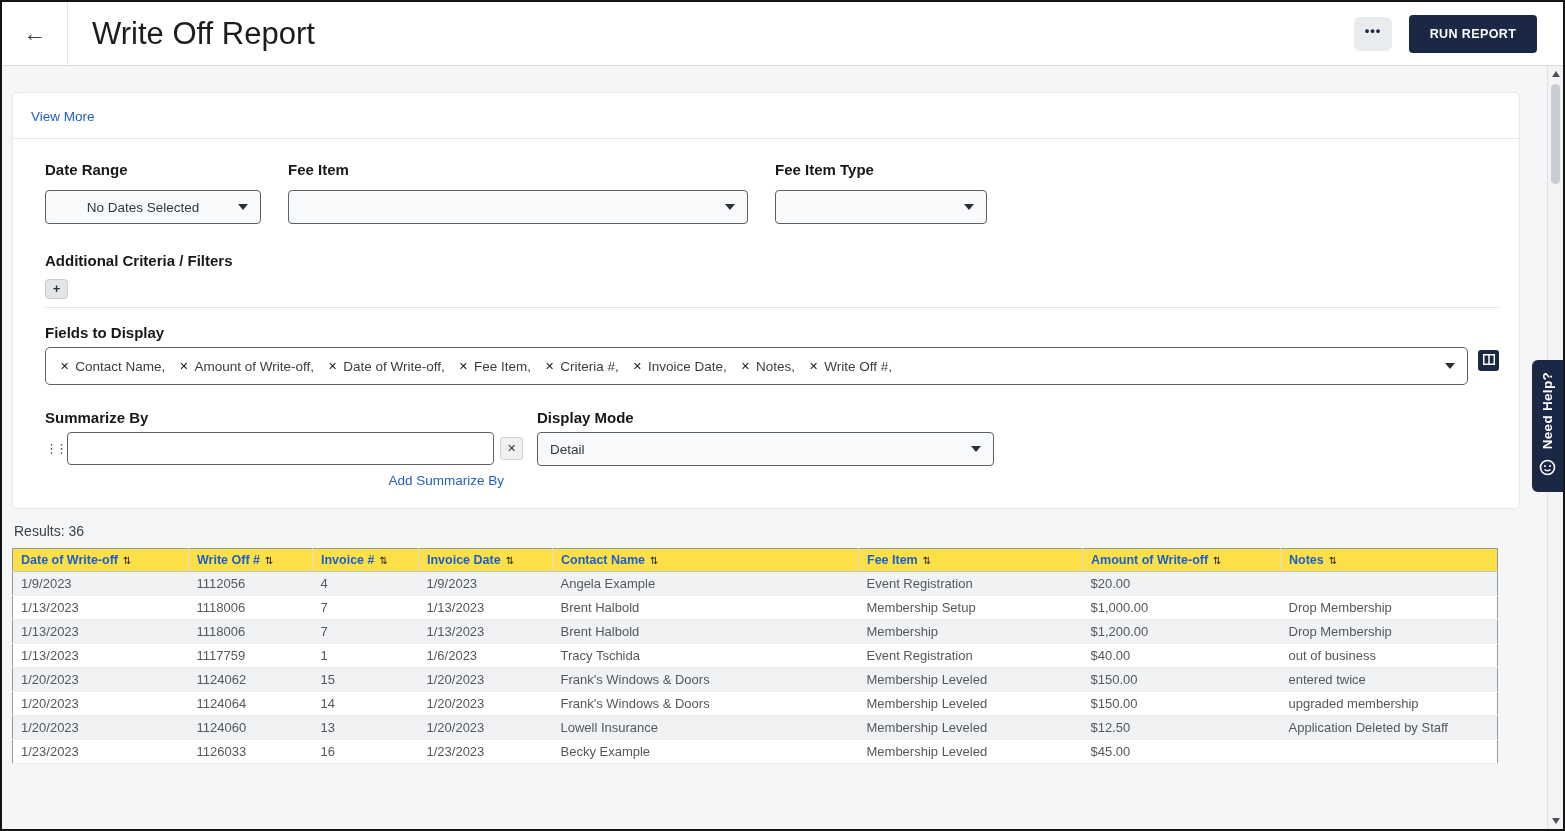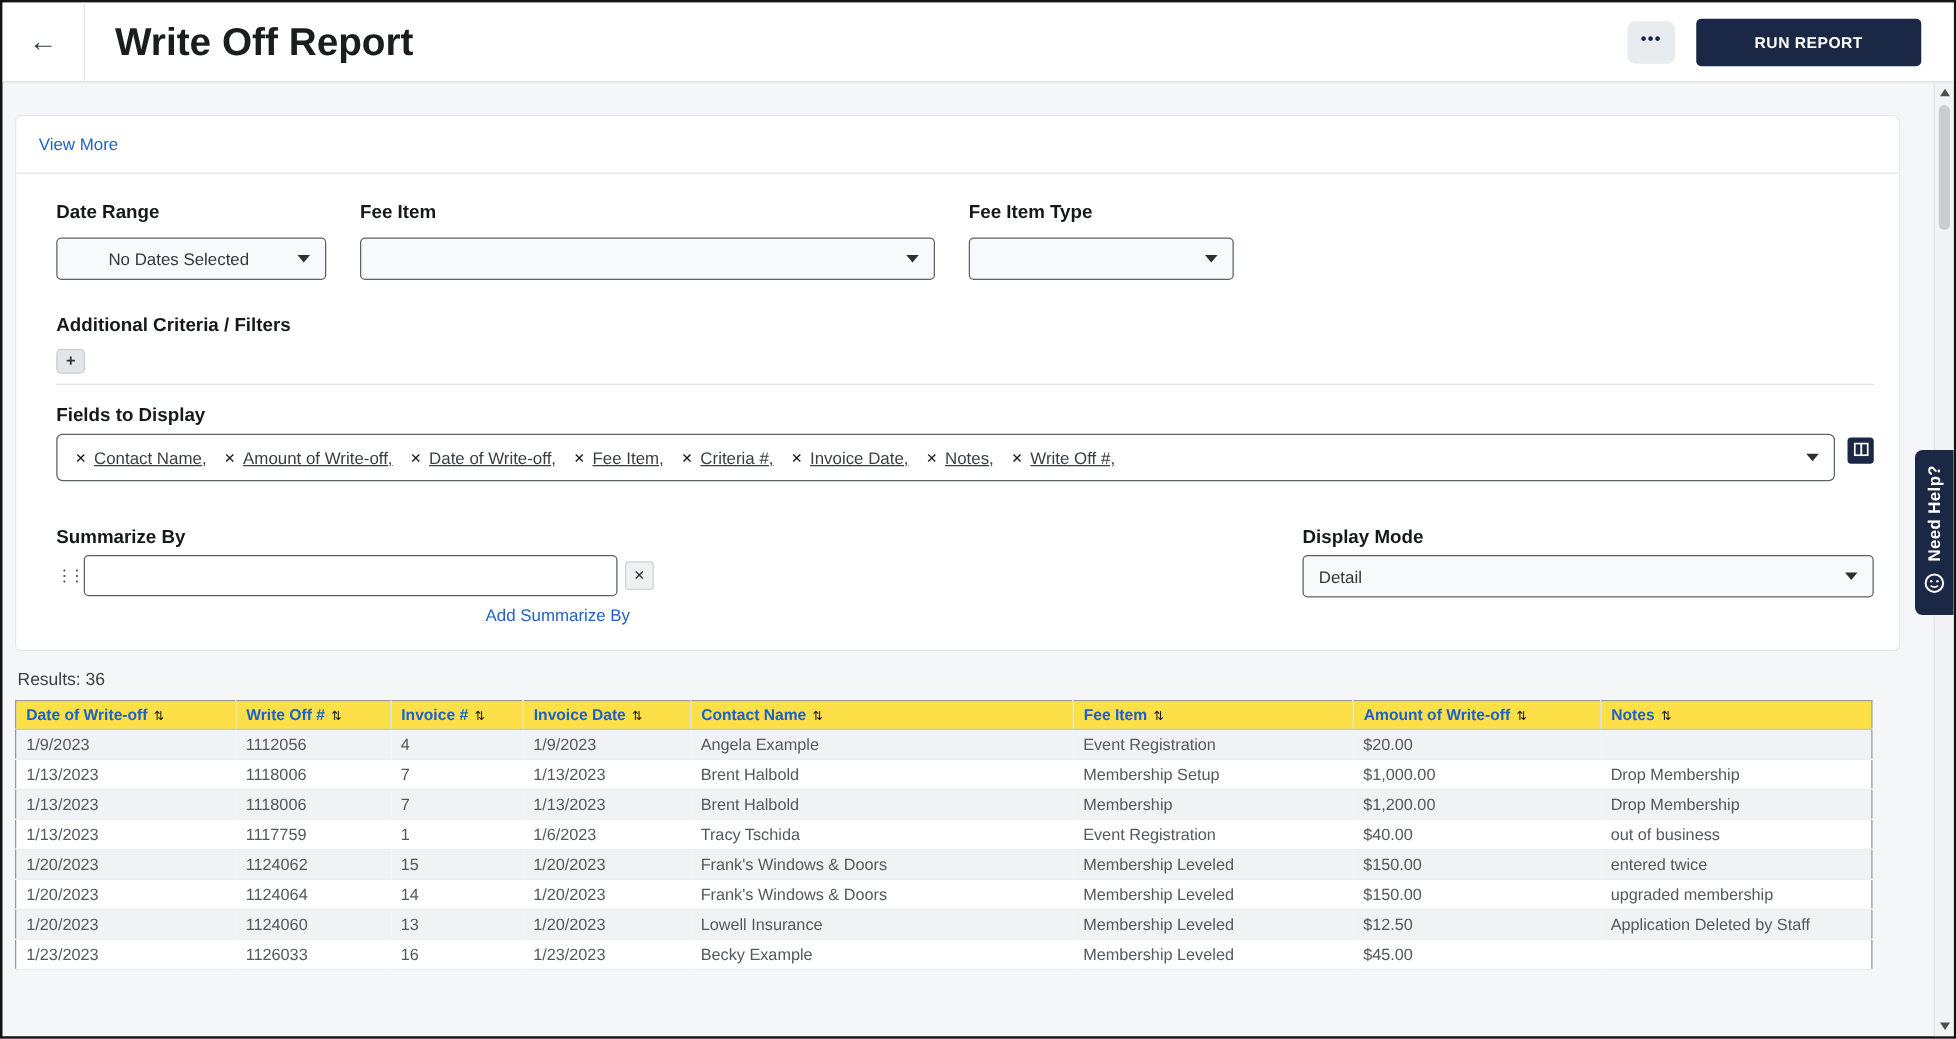--- a/index.html
+++ b/index.html
@@ -15,29 +15,29 @@
   .app-header{
     position:absolute; top:0; left:0; right:0; height:64px;
     background:#fff; border-bottom:1px solid #d8dadd;
     display:flex; align-items:center; z-index:5;
   }
   .back-box{
     width:66px; height:100%; border-right:1px solid #e3e5e8;
     display:flex; align-items:center; justify-content:center; cursor:pointer;
   }
   .back-glyph{ font-size:23px; color:#3c4043; line-height:1; }
-  .page-title{ margin-left:24px; font-size:31px; font-weight:700; color:#1b1d1f; }
+  .page-title{ margin-left:24px; font-size:31px; font-weight:400; color:#1b1d1f; }
   .header-actions{ position:absolute; right:26px; top:0; height:100%; display:flex; align-items:center; gap:17px; }
   .more-btn{
     width:38px; height:34px; background:#e8ecef; border:none; border-radius:6px;
     color:#1b2845; font-size:13px; font-weight:700; letter-spacing:1px; cursor:pointer;
     display:flex; align-items:center; justify-content:center; padding-bottom:6px;
   }
   .run-btn{
-    width:180px; height:38px; background:#1b2845; border:none; border-radius:4px;
+    width:128px; height:38px; background:#1b2845; border:none; border-radius:4px;
     color:#fff; font-size:12.5px; font-weight:700; letter-spacing:.4px; cursor:pointer;
   }
 
   
   .content{ position:absolute; top:65px; left:0; right:16px; bottom:0; overflow:hidden; }
 
   .filter-panel{
     width:1508px; margin:25px 0 0 10px; background:#fff;
     border:1px solid #e6e8ea; border-radius:5px;
   }
@@ -75,27 +75,27 @@
   .hr{ border:0; border-top:1px solid #e3e5e7; margin-top:8px; }
 
   .fields-label{ margin-top:16px; margin-bottom:6px; }
   .fields-row{ display:flex; align-items:flex-start; gap:10px; }
   .multiselect{
     width:1428px; min-height:38px; background:#fff; border:1px solid #5c6166; border-radius:5px;
     position:relative; display:flex; align-items:center; padding:0 34px 0 14px; gap:14px; cursor:pointer;
   }
   .chip{ display:inline-flex; align-items:center; white-space:nowrap; }
   .chip-x{ font-size:11px; font-weight:700; color:#16181a; margin-right:6px; cursor:pointer; }
-  .chip-label{ font-size:13.5px; color:#3a3e42;text-decoration:underline; }
+  .chip-label{ font-size:13.5px; color:#3a3e42; }
   .columns-btn{
     width:21px; height:21px; margin-top:3px; background:#1b2845; border:none; border-radius:3px;
     display:flex; align-items:center; justify-content:center; cursor:pointer; flex:none;
   }
 
-  .sum-row{ display:flex; margin-top:36px;justify-content:space-between; }
+  .sum-row{ display:flex; margin-top:24px; }
   .summarize-col{ width:492px; }
   .sum-input-row{ display:flex; align-items:center; margin-top:6px; }
   .drag-handle{ width:14px; font-size:13px; color:#4a4e52; letter-spacing:-3px; line-height:1; cursor:grab; }
   .sum-input{
     width:427px; height:33px; margin-left:8px; border:1px solid #5c6166; border-radius:4px;
     background:#fff; font-size:13.5px; color:#33363a; padding:0 10px;
   }
   .clear-btn{
     width:23px; height:23px; margin-left:6px; background:#eef0f2; border:1px solid #cfd3d7;
     border-radius:3px; color:#2e3236; font-size:11px; font-weight:700; cursor:pointer;

